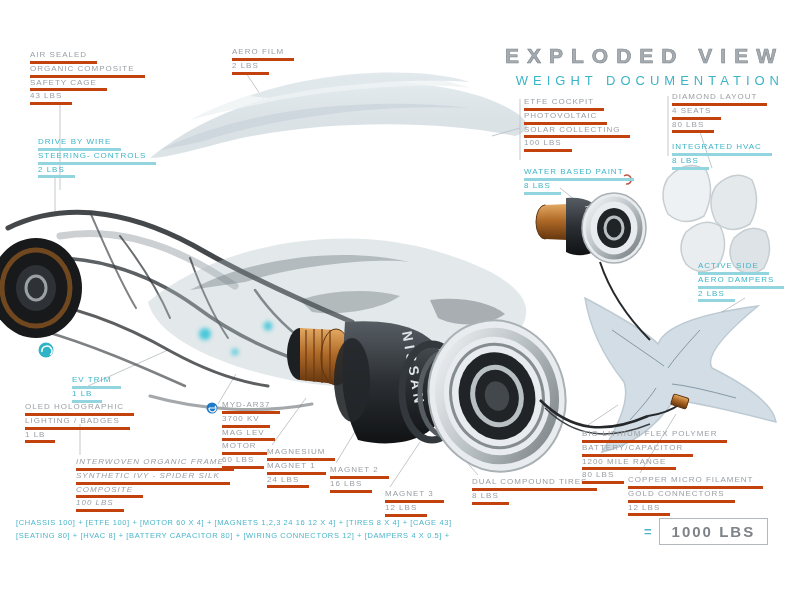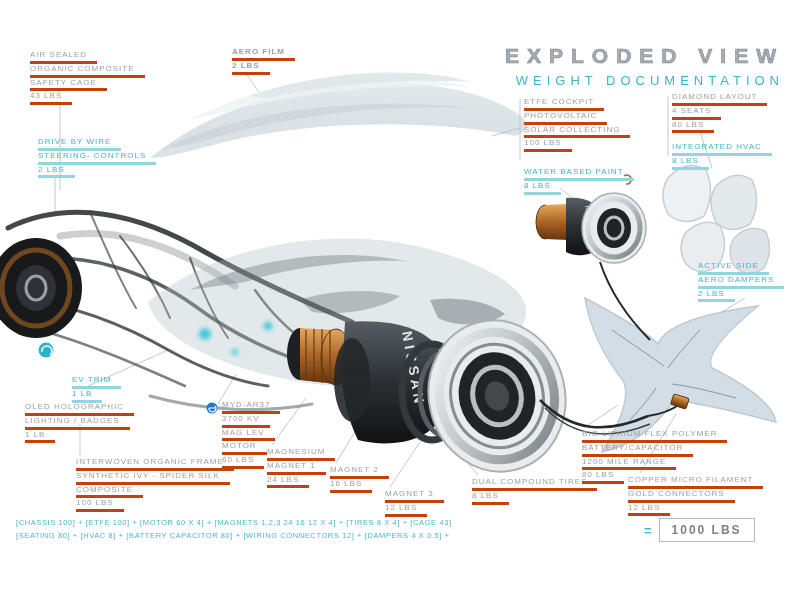--- a/index.html
+++ b/index.html
@@ -16,44 +16,44 @@
 
   
   .callout { position:absolute; font-size:8px; letter-spacing:1px; color:#9aa0a5;
     line-height:1.1; }
   .callout .co-line { display:table; padding:1px 10px 1px 0; white-space:nowrap;
     border-bottom:3px solid #c2410c; }
   .callout.cyan { color:#3db5c8; }
   .callout.cyan .co-line { border-bottom-color:#93d5df; }
 
   .co-safety-cage { left:30px;  top:50px; }
-  .co-aero-film   { left:232px; top:47px;font-weight:bold; }
+  .co-aero-film   { left:232px; top:47px; }
   .co-drive-wire  { left:38px;  top:137px; }
   .co-etfe        { left:524px; top:97px; }
   .co-diamond     { left:672px; top:92px; }
   .co-hvac        { left:672px; top:142px; }
   .co-paint       { left:524px; top:167px; }
   .co-dampers     { left:698px; top:261px; }
   .co-ev-trim     { left:72px;  top:375px; }
   .co-oled        { left:25px;  top:402px; }
-  .co-frame       { left:76px;  top:457px; }
+  .co-frame       { left:76px;  top:457px;font-style:italic; }
   .co-motor       { left:222px; top:400px; }
   .co-magnet1     { left:267px; top:447px; }
   .co-magnet2     { left:330px; top:465px; }
   .co-magnet3     { left:385px; top:489px; }
   .co-tires       { left:472px; top:477px; }
   .co-battery     { left:582px; top:429px; }
   .co-copper      { left:628px; top:475px; }
 
   
   .equation { position:absolute; left:16px; top:517px; width:632px;
     font-size:7.5px; letter-spacing:0.6px; color:#4cb6c9; line-height:1.7; white-space:nowrap; }
   .eq-total { position:absolute; left:644px; top:518px; display:flex; align-items:center; gap:7px; }
   .eq-equals { color:#4cb6c9; font-size:13px; font-weight:bold; }
-  .eq-box { border:1px solid #b2b8bc; padding:4px 12px; font-size:12px; letter-spacing:2px;
+  .eq-box { border:1px solid #b2b8bc; padding:4px 12px; font-size:15px; letter-spacing:2px;
     color:#7d8388; font-weight:bold; background:#ffffff; }
 </style>
 </head>
 <body>
 
 <div class="viewport">
 
   <svg class="illustration" viewBox="0 0 800 600" xmlns="http://www.w3.org/2000/svg">
     <defs>
       <linearGradient id="gCopper" x1="0" y1="0" x2="0" y2="1">

